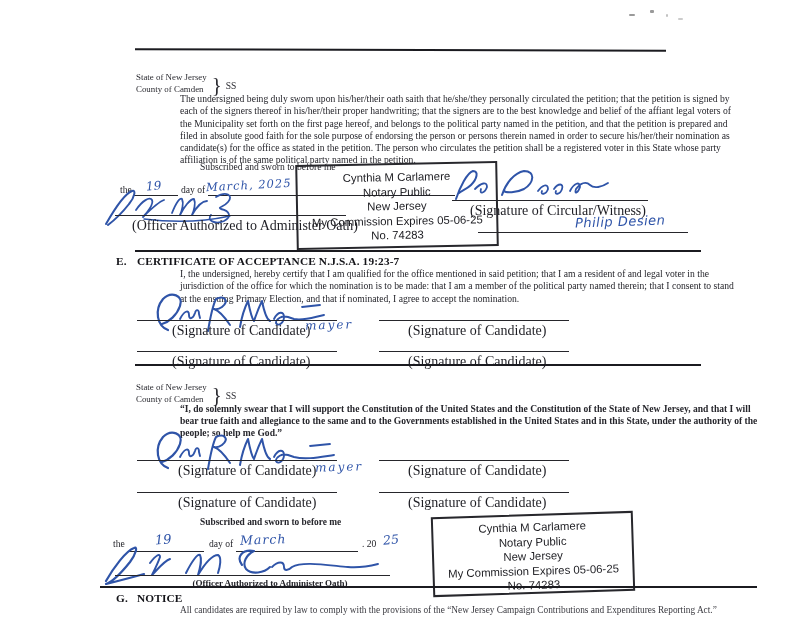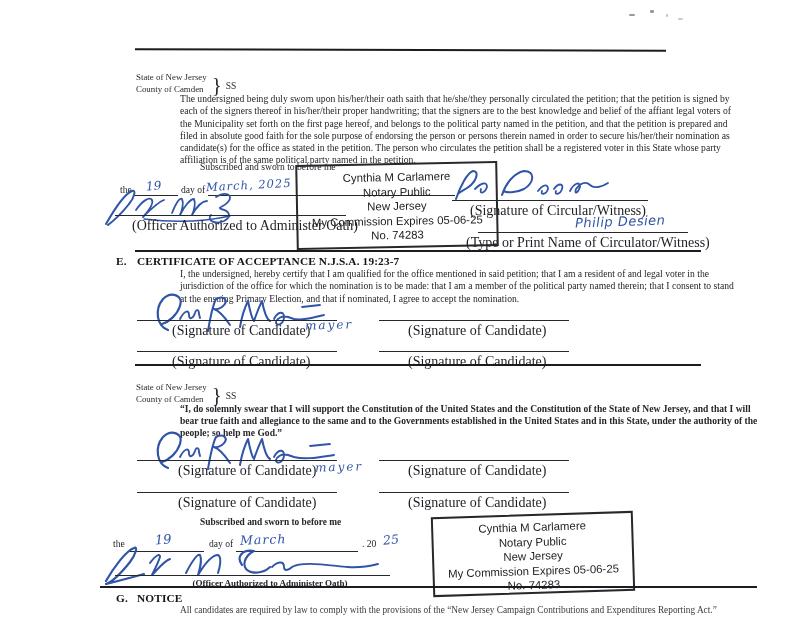--- a/index.html
+++ b/index.html
@@ -88,21 +88,20 @@
     <path d="M6,33 C10,21 17,7 23,5 C29,5 27,13 21,19 C17,23 11,25 9,27" stroke-width="2"></path>
     <path d="M25,23 C31,17 37,15 37,21 C35,27 29,29 31,23" stroke-width="1.8"></path>
     <path d="M52,29 C56,17 64,7 74,5 C86,5 84,17 74,23 C66,27 56,27 54,25" stroke-width="2"></path>
     <path d="M88,25 C92,19 98,17 98,23 C96,29 90,29 92,25 M104,23 C108,17 114,17 112,23 C110,29 104,29 106,25 M120,25 C124,17 130,15 130,21 C128,27 124,29 126,23 C130,17 136,15 140,19 C144,23 152,21 158,17" stroke-width="1.8"></path>
   </svg>
   <div class="sigline" style="left:452px;top:200px;width:196px;"></div>
   <div class="small-label" style="left:470px;top:203px;width:160px;">(Signature of Circular/Witness)</div>
 
   <div class="pen pen-print" style="left:575px;top:214px;font-size:13px;transform:rotate(-2deg);letter-spacing:.5px;">Philip Desien</div>
   <div class="sigline" style="left:478px;top:232px;width:210px;"></div>
-  <div class="small-label" style="left:466px;top:235px;width:200px;">(Type or Print Name of Circulator/Witness)</div>
 
   <div class="stamp" style="left:296px;top:163px;width:202px;height:85px;transform:rotate(-1.1deg);">
     <div>Cynthia M Carlamere</div>
     <div>Notary Public</div>
     <div>New Jersey</div>
     <div>My Commission Expires 05-06-25</div>
     <div>No. 74283</div>
   </div>
 
   <div class="rule" style="left:135px;top:250px;width:566px;"></div>

